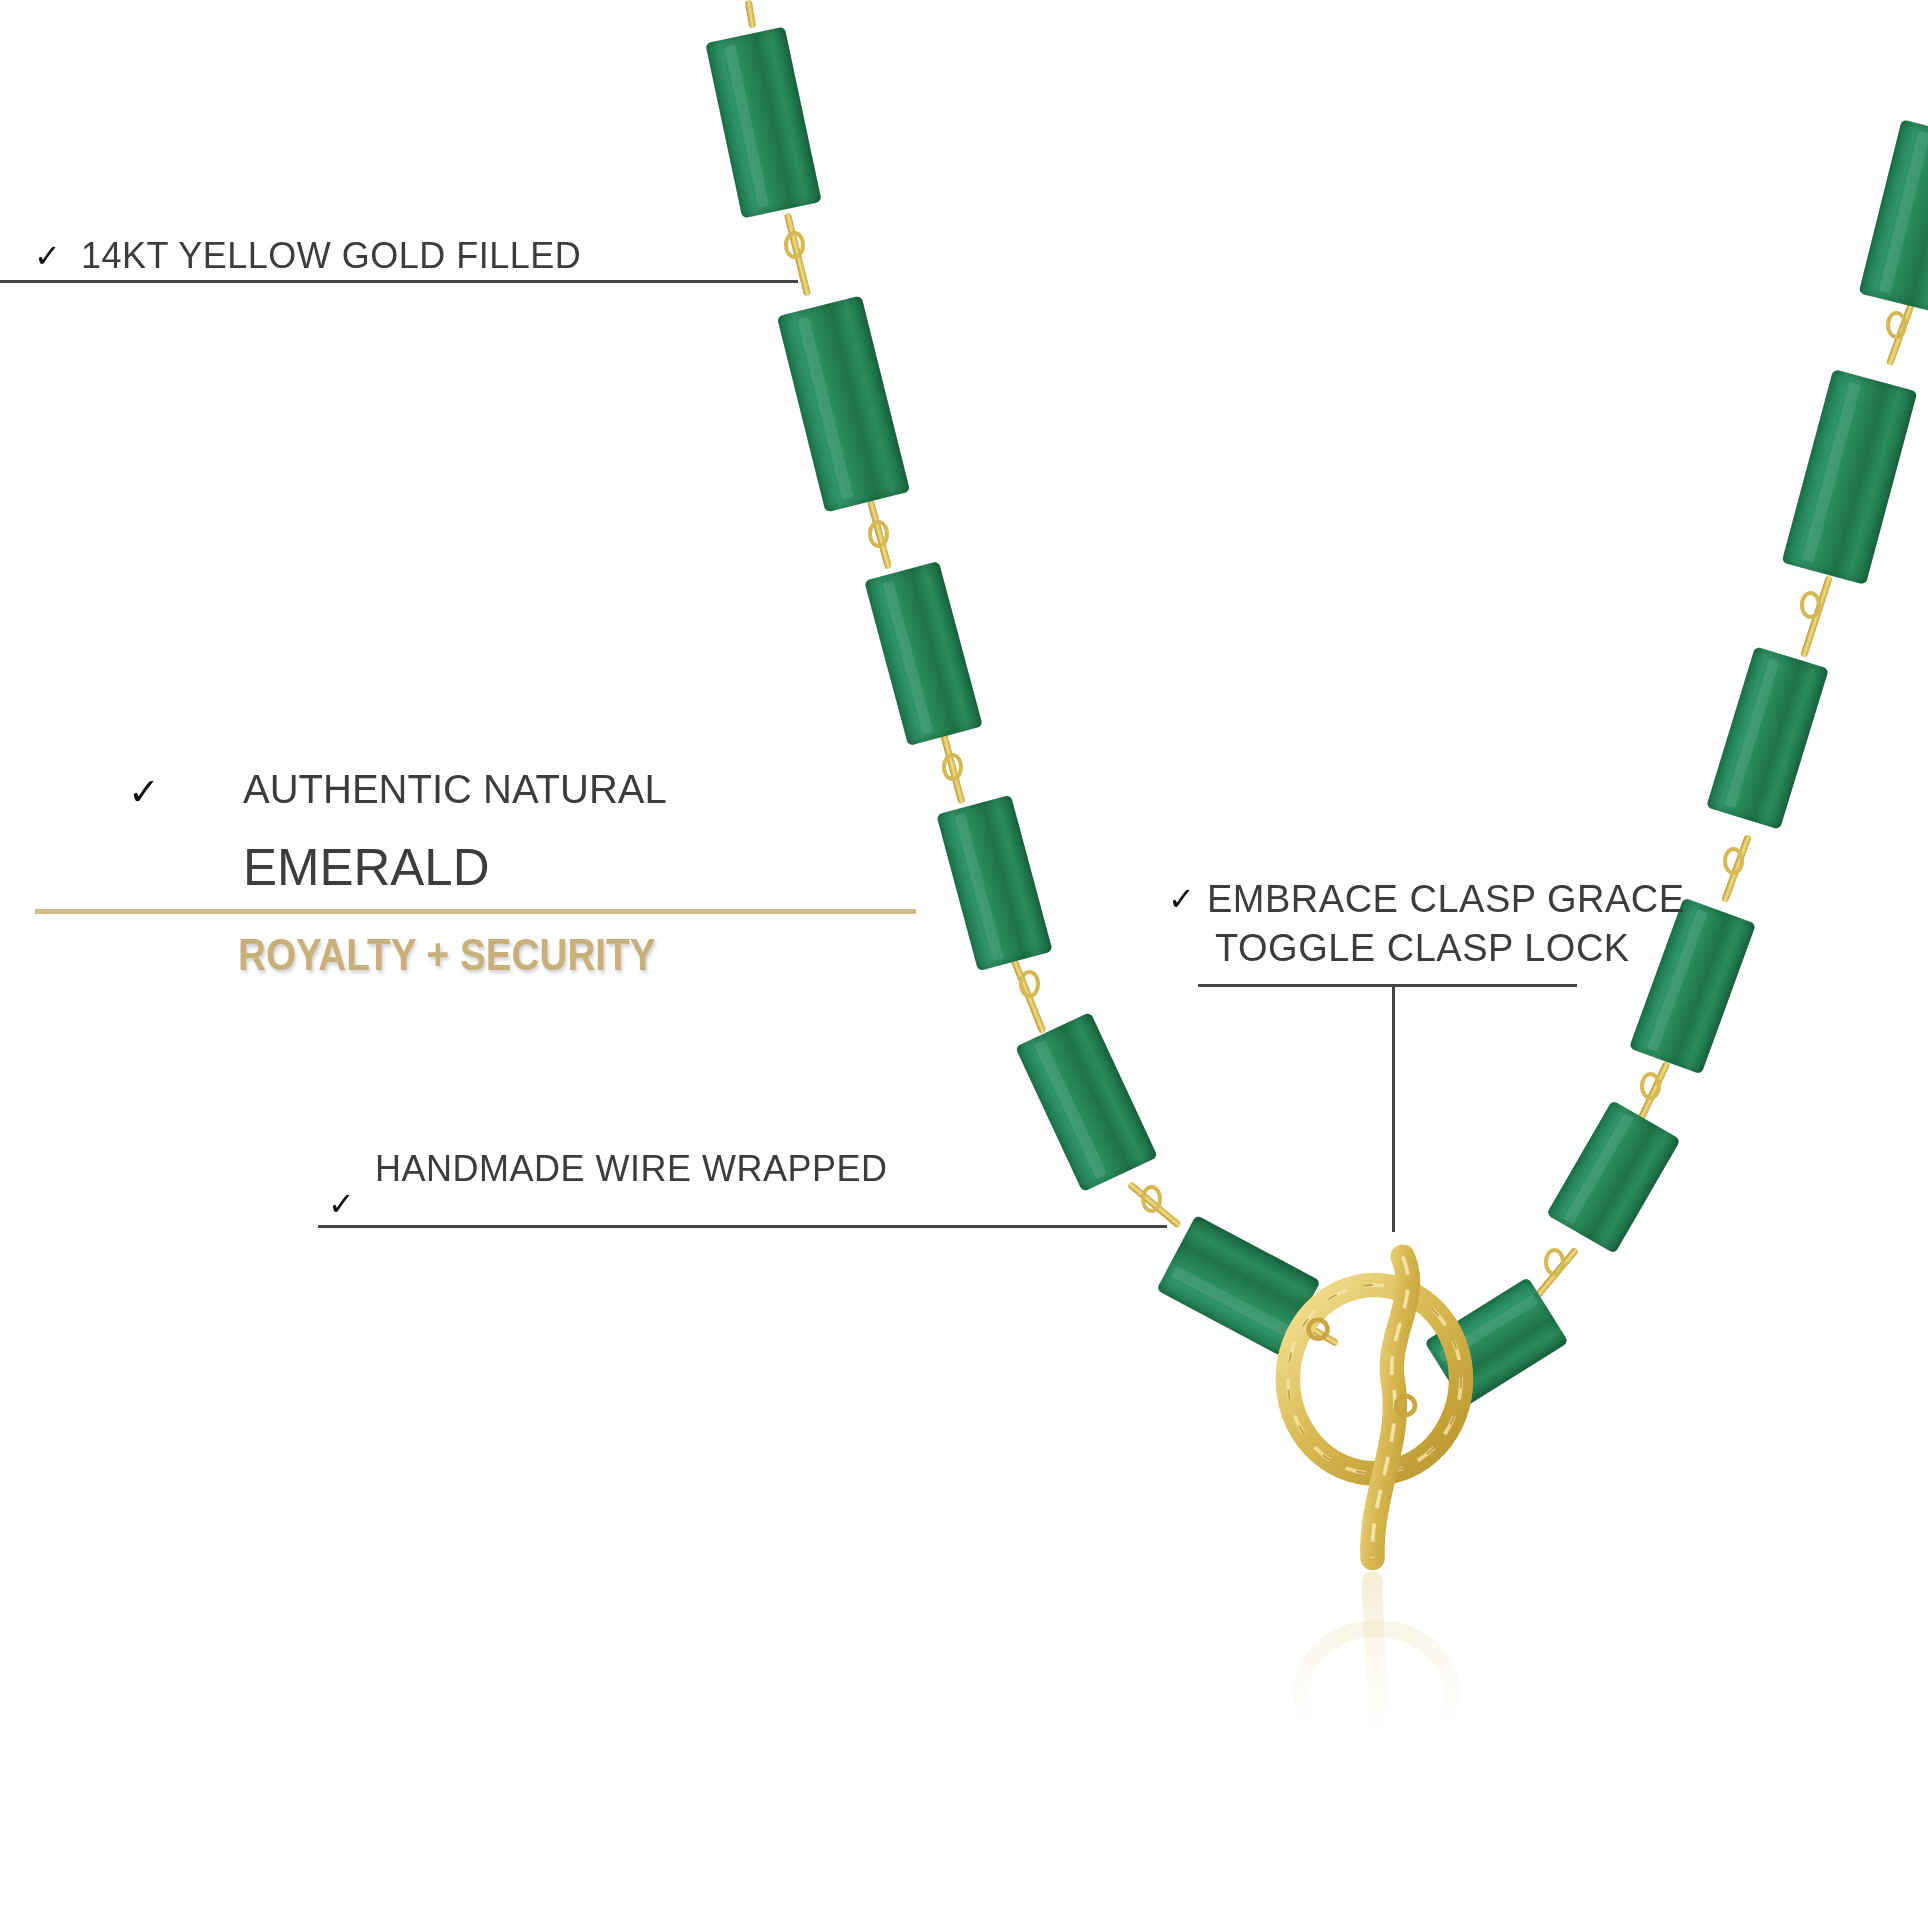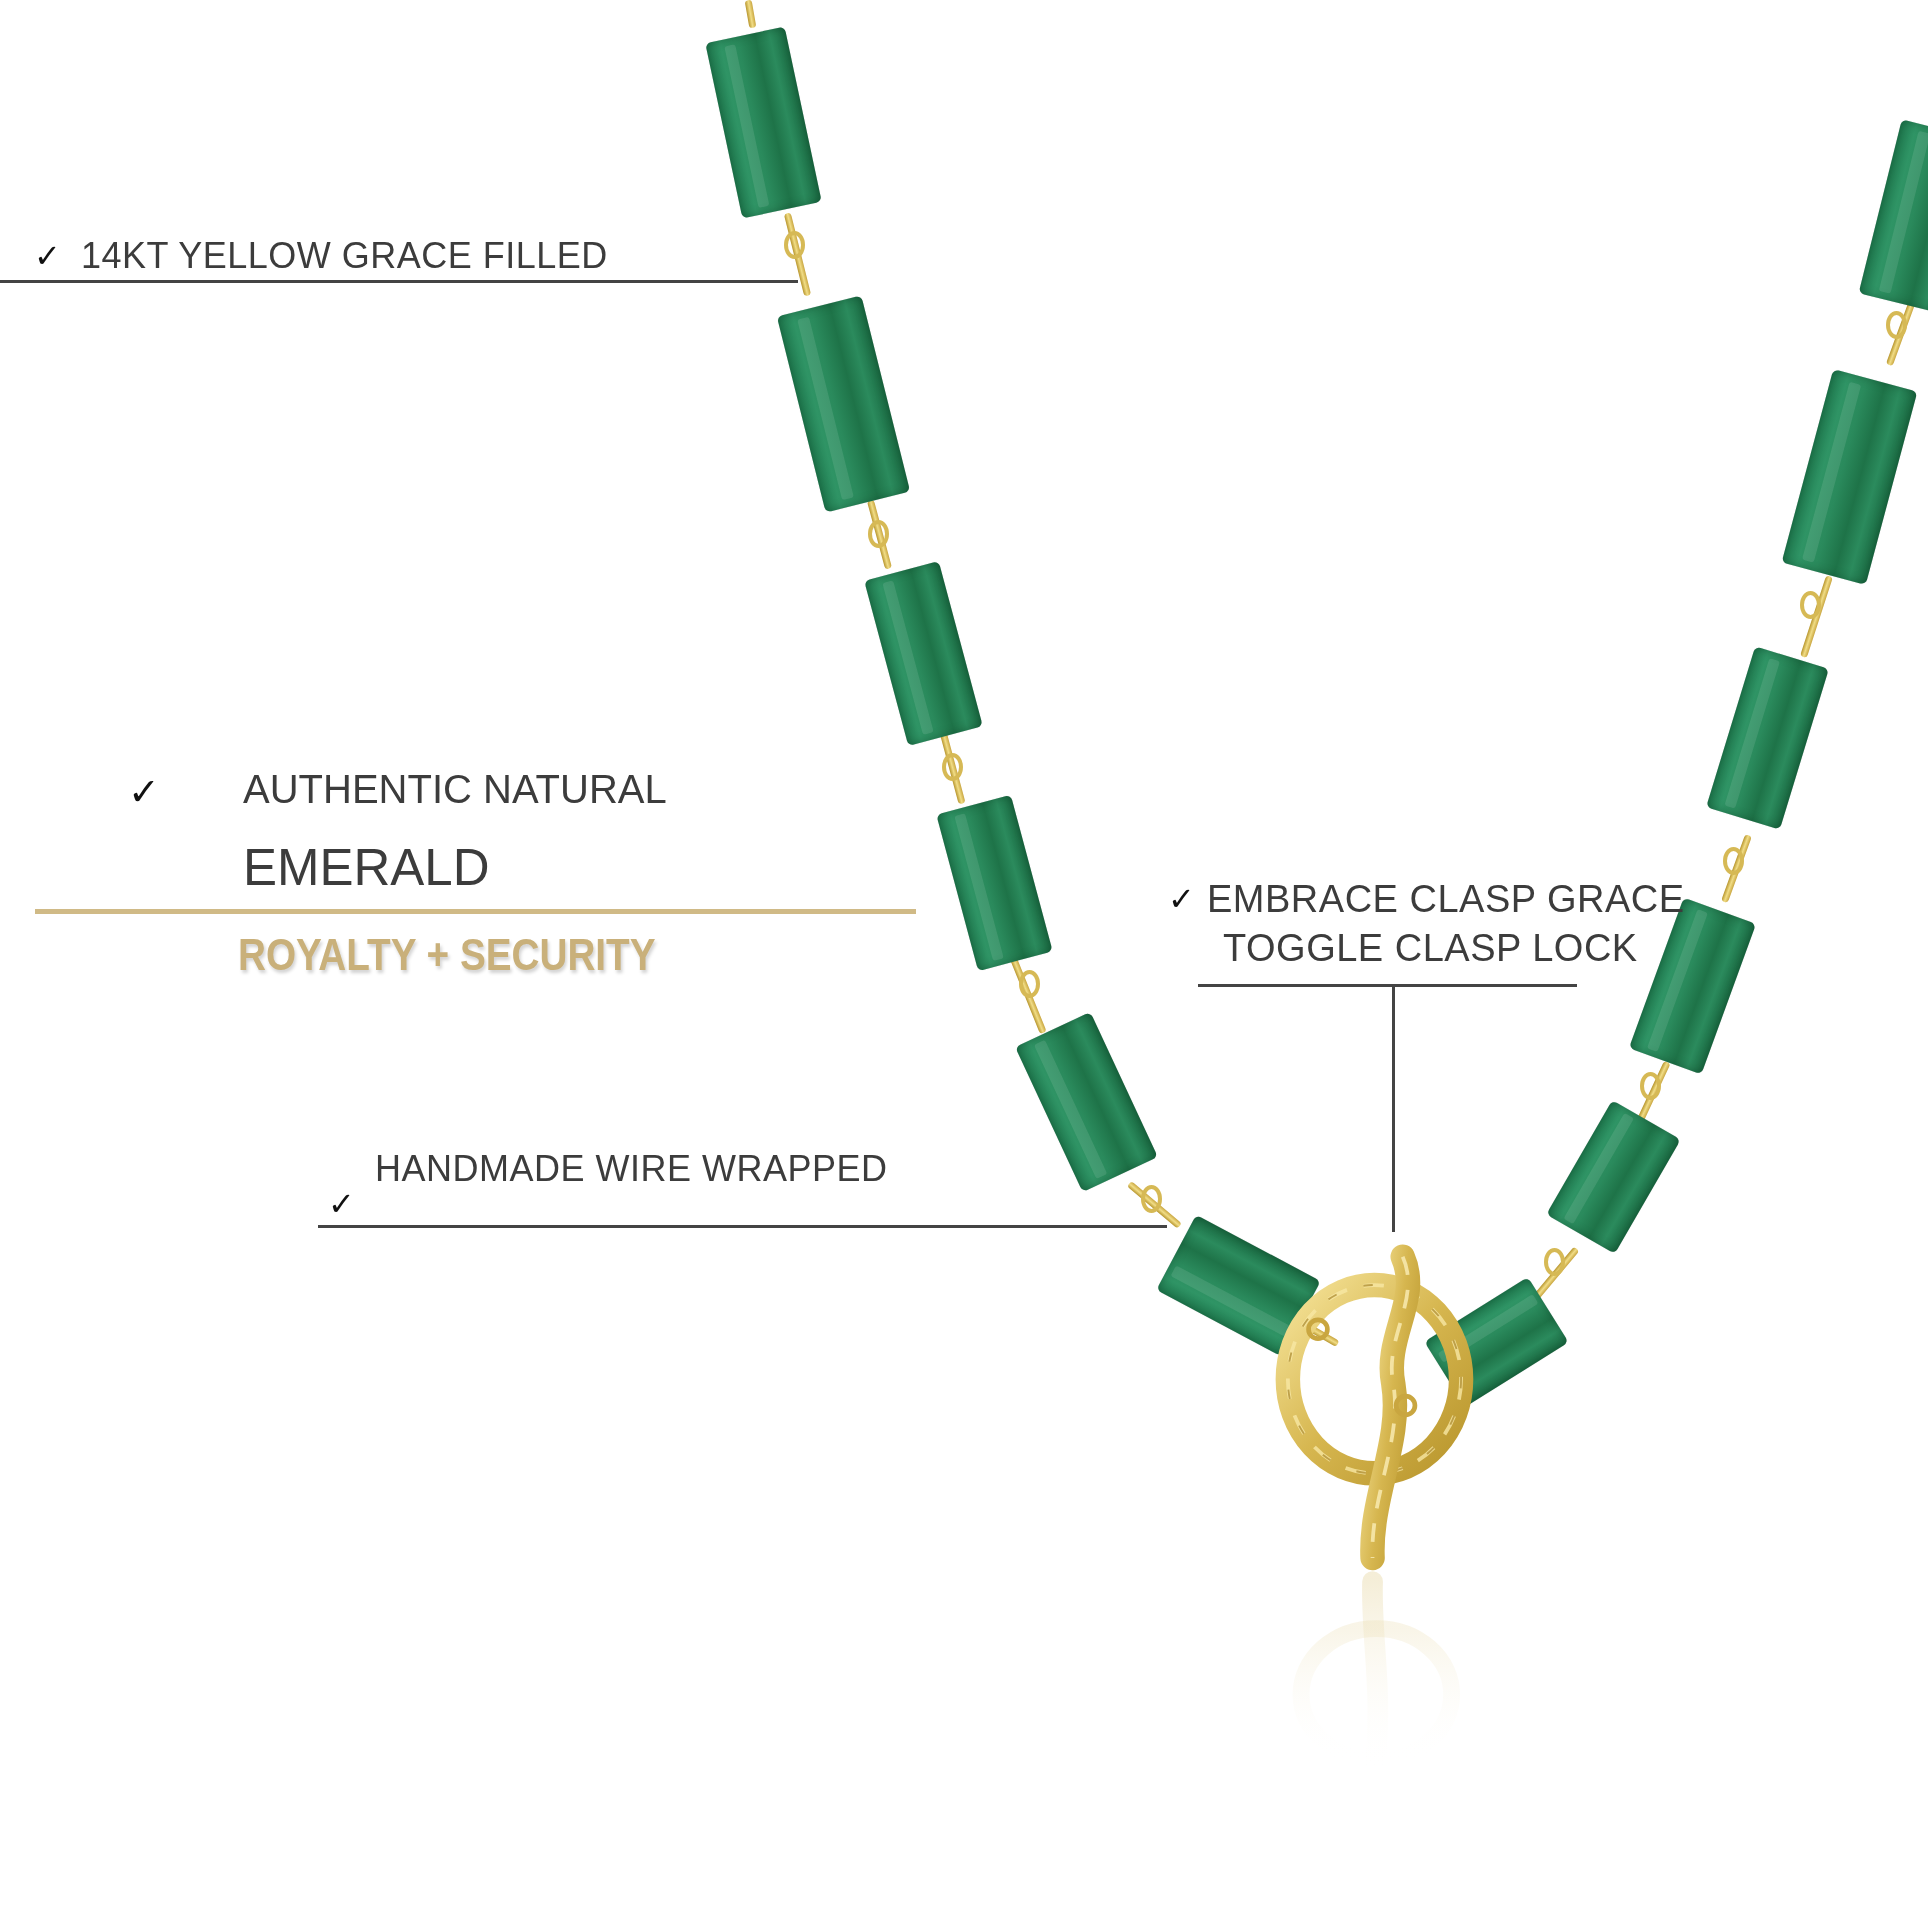--- a/index.html
+++ b/index.html
@@ -85,36 +85,36 @@
     <circle cx="1400" cy="1412" r="10" fill="none" stroke="#c9a640" stroke-width="5"></circle>
     <circle cx="1493" cy="1493" r="10" fill="none" stroke="#c9a640" stroke-width="5"></circle>
 
     <path d="M1458 1680 C1456 1740 1470 1800 1460 1880" fill="none" stroke="url(#refl)" stroke-width="22" stroke-linecap="round"></path>
     <ellipse cx="1462" cy="1800" rx="80" ry="70" fill="none" stroke="url(#refl)" stroke-width="18" opacity="0.6"></ellipse>
   </svg>
 </div>
 
 <div>
   <span class="check" style="left:34px; top:237px; font-size:32px;">✓</span>
-  <span class="label" style="left:81px; top:235px; font-size:36px;">14KT YELLOW GRACE FILLED</span>
+  <span class="label" style="left:81px; top:235px; font-size:36px;">14KT YELLOW GOLD FILLED</span>
   <div class="rule" style="left:0px; top:280px; width:798px;"></div>
 </div>
 
 <div>
   <span class="check" style="left:128px; top:770px; font-size:38px;">✓</span>
   <span class="label" style="left:243px; top:767px; font-size:40px; letter-spacing:0px;">AUTHENTIC NATURAL</span>
   <span class="label" style="left:243px; top:838px; font-size:51px; letter-spacing:0px;">EMERALD</span>
   <div class="gold-rule" style="left:35px; top:909px; width:881px;"></div>
   <span class="tagline" style="left:238px; top:929px;">ROYALTY + SECURITY</span>
 </div>
 
 <div>
   <span class="check" style="left:1168px; top:880px; font-size:32px;">✓</span>
   <span class="label" style="left:1207px; top:878px; font-size:38px;">EMBRACE CLASP GRACE</span>
-  <span class="label" style="left:1215px; top:927px; font-size:38px;margin-left:8px;">TOGGLE CLASP LOCK</span>
+  <span class="label" style="left:1215px; top:927px; font-size:38px;">TOGGLE CLASP LOCK</span>
   <div class="rule" style="left:1198px; top:984px; width:379px;"></div>
   <div class="vrule" style="left:1392px; top:985px; height:247px;"></div>
 </div>
 
 <div>
   <span class="check" style="left:328px; top:1185px; font-size:32px;">✓</span>
   <span class="label" style="left:375px; top:1148px; font-size:36px;">HANDMADE WIRE WRAPPED</span>
   <div class="rule" style="left:318px; top:1225px; width:849px;"></div>
 </div>
 

